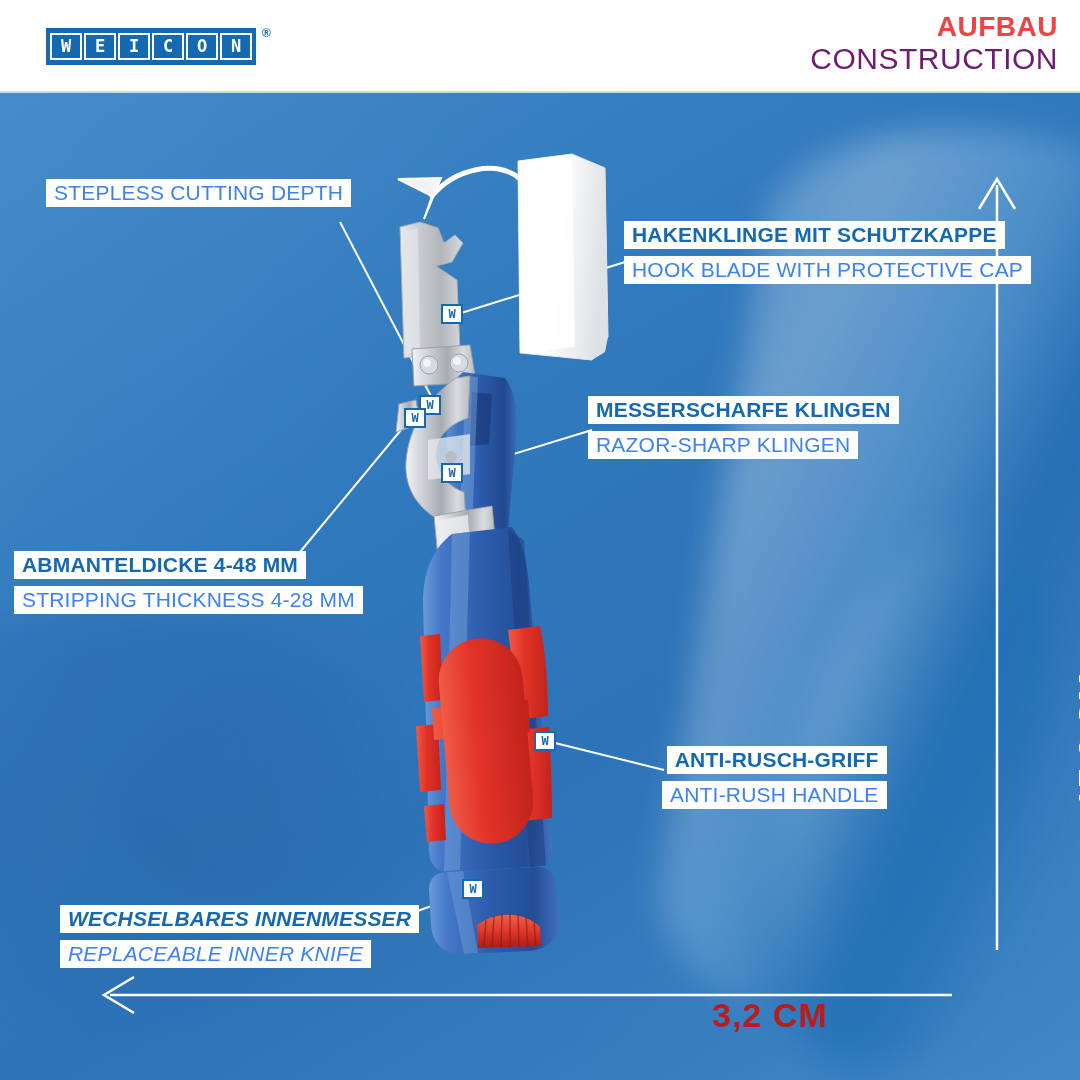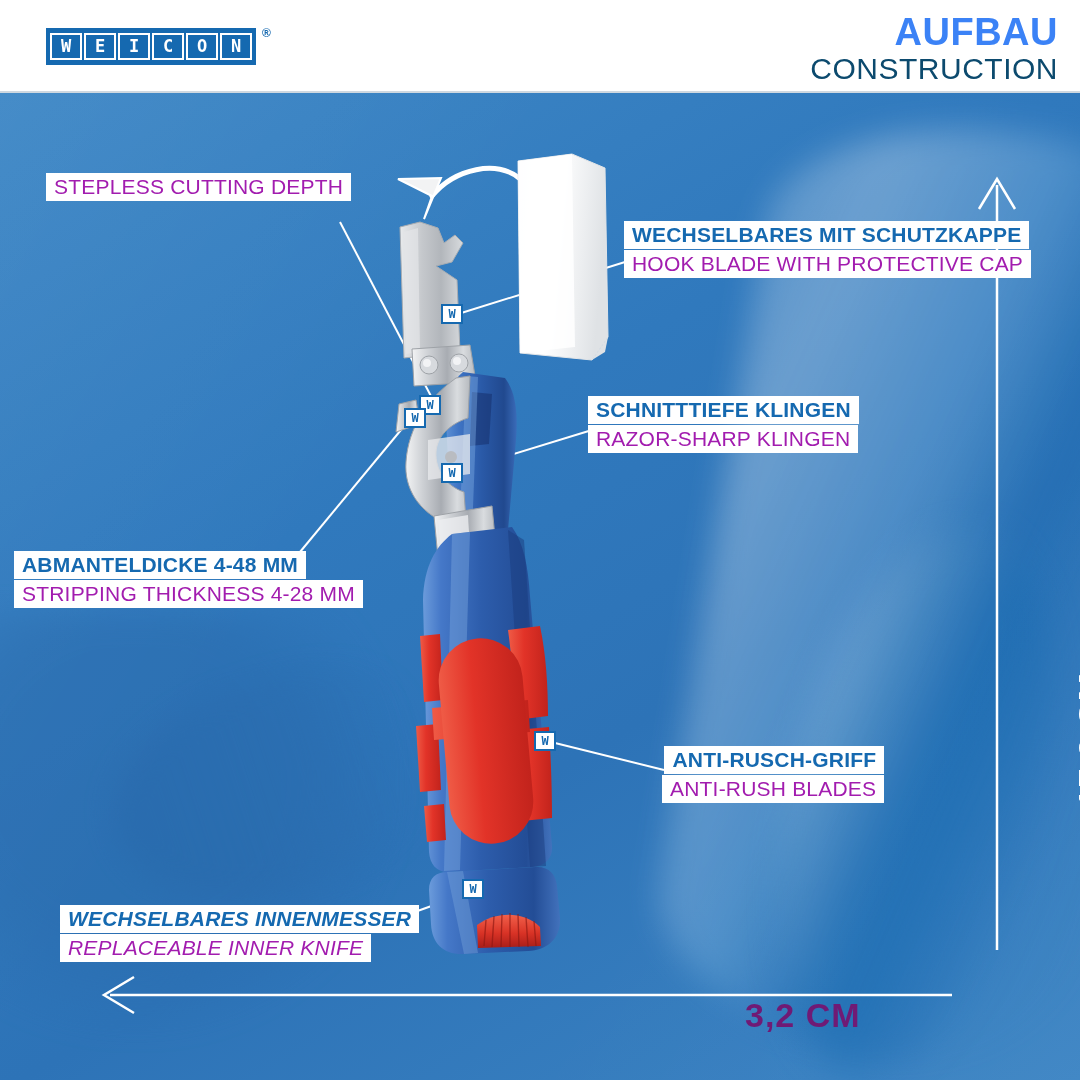--- a/index.html
+++ b/index.html
@@ -10,22 +10,22 @@
   #header{position:absolute;left:0;top:0;width:1080px;height:93px;background:#ffffff;}
   #header:after{content:"";position:absolute;left:0;bottom:0;width:100%;height:2px;background:#cfd8e0;}
   #logo{position:absolute;left:46px;top:28px;width:210px;height:37px;
         border:3px solid #1569b0;background:#1569b0;box-sizing:border-box;display:flex;}
   .logo-cell{flex:1;margin:2px 1px;border:2px solid #ffffff;box-sizing:border-box;
              display:flex;align-items:center;justify-content:center;}
   .logo-cell span{color:#ffffff;font-size:17px;font-weight:bold;line-height:1;
                   letter-spacing:0;font-family:"DejaVu Sans Mono",monospace;}
   #logo-reg{position:absolute;left:262px;top:26px;color:#1569b0;font-size:12px;font-weight:bold;}
   #header-titles{position:absolute;right:22px;top:12px;text-align:right;}
-  #title-de{color:#3b82f6;font-size:38px;font-weight:bold;letter-spacing:.5px;line-height:1.06;}
-  #title-en{color:#0c4a6e;font-size:30px;font-weight:normal;letter-spacing:.5px;line-height:1.1;}
+  #title-de{color:#ef4444;font-size:28px;font-weight:bold;letter-spacing:.5px;line-height:1.06;}
+  #title-en{color:#701a75;font-size:30px;font-weight:normal;letter-spacing:.5px;line-height:1.1;}
 
   
   #body{position:absolute;left:0;top:93px;width:1080px;height:987px;overflow:hidden;
         background:linear-gradient(150deg,#3f88c6 0%,#3079bd 38%,#2d73b7 62%,#3d85c4 100%);}
   .bg-blob{position:absolute;filter:blur(14px);opacity:.55;}
   #bg-hook{left:-40px;top:520px;width:440px;height:420px;
         background:radial-gradient(ellipse at 40% 40%,#2a6cae 0%,#2a6cae 45%,rgba(42,108,174,0) 72%);}
   #bg-hook2{left:110px;top:590px;width:330px;height:210px;transform:rotate(-18deg);
         background:linear-gradient(90deg,rgba(40,104,170,.9),rgba(40,104,170,0));
         border-radius:50% 40% 45% 55%;}
@@ -39,29 +39,29 @@
         border-radius:50%;filter:blur(18px);opacity:.75;}
   #bg-sheen{left:0;top:0;width:1080px;height:987px;filter:none;opacity:.35;
         background:linear-gradient(120deg,rgba(255,255,255,.10) 0%,rgba(255,255,255,0) 35%,
                    rgba(255,255,255,0) 65%,rgba(255,255,255,.08) 100%);}
 
   
   .callout{position:absolute;}
   .c-line1,.c-line2{background:#ffffff;color:#1569b0;display:inline-block;
         padding:3px 8px 4px 8px;white-space:nowrap;line-height:1;}
   .c-line1{font-size:21px;font-weight:bold;letter-spacing:.2px;}
-  .c-line2{font-size:21px;font-weight:normal;letter-spacing:.2px;margin-top:1px;color:#a21caf;}
+  .c-line2{font-size:21px;font-weight:normal;letter-spacing:.2px;margin-top:7px;color:#3b82f6;}
   .callout .row{display:block;}
 
   
   #dim-v-label{position:absolute;right:10px;top:672px;color:#ffffff;font-size:34px;
         font-weight:bold;letter-spacing:1px;transform:rotate(-90deg);transform-origin:right top;
         white-space:nowrap;}
-  #dim-h-label{position:absolute;left:712px;top:996px;color:#701a75;font-size:34px;
-        font-weight:bold;letter-spacing:1px;white-space:nowrap;margin-left:33px;}
+  #dim-h-label{position:absolute;left:712px;top:996px;color:#b91c1c;font-size:34px;
+        font-weight:bold;letter-spacing:1px;white-space:nowrap;}
 
   
   .marker{position:absolute;width:22px;height:20px;background:#ffffff;border:2px solid #1569b0;
         box-sizing:border-box;display:flex;align-items:center;justify-content:center;}
   .marker i{font-style:normal;color:#1569b0;font-size:12px;font-weight:bold;line-height:1;
         font-family:"DejaVu Sans Mono",monospace;}
 
   
   #tool{position:absolute;left:0;top:0;width:1080px;height:1080px;}
   svg{overflow:visible;}
@@ -264,37 +264,37 @@
       <line x1="110" y1="995" x2="952" y2="995"></line>
       <polyline points="134,977 104,995 134,1013"></polyline>
     </g>
   </svg>
 
   <div class="callout" style="left:46px;top:172px;">
     <span class="row"><span class="c-line2">STEPLESS CUTTING DEPTH</span></span>
   </div>
 
   <div class="callout" style="left:624px;top:221px;">
-    <span class="row"><span class="c-line1">WECHSELBARES MIT SCHUTZKAPPE</span></span>
+    <span class="row"><span class="c-line1">HAKENKLINGE MIT SCHUTZKAPPE</span></span>
     <span class="row"><span class="c-line2">HOOK BLADE WITH PROTECTIVE CAP</span></span>
   </div>
 
   <div class="callout" style="left:588px;top:396px;">
-    <span class="row"><span class="c-line1">SCHNITTTIEFE KLINGEN</span></span>
+    <span class="row"><span class="c-line1">MESSERSCHARFE KLINGEN</span></span>
     <span class="row"><span class="c-line2">RAZOR-SHARP KLINGEN</span></span>
   </div>
 
   <div class="callout" style="left:14px;top:551px;">
     <span class="row"><span class="c-line1">ABMANTELDICKE 4-48 MM</span></span>
     <span class="row"><span class="c-line2">STRIPPING THICKNESS 4-28 MM</span></span>
   </div>
 
   <div class="callout" style="left:662px;top:746px;text-align:right;">
     <span class="row"><span class="c-line1">ANTI-RUSCH-GRIFF</span></span>
-    <span class="row"><span class="c-line2">ANTI-RUSH BLADES</span></span>
+    <span class="row"><span class="c-line2">ANTI-RUSH HANDLE</span></span>
   </div>
 
   <div class="callout" style="left:60px;top:905px;font-style:italic;">
     <span class="row"><span class="c-line1">WECHSELBARES INNENMESSER</span></span>
     <span class="row"><span class="c-line2">REPLACEABLE INNER KNIFE</span></span>
   </div>
 
   <div class="marker" style="left:441px;top:304px;">
       <i>W</i>
     </div>

